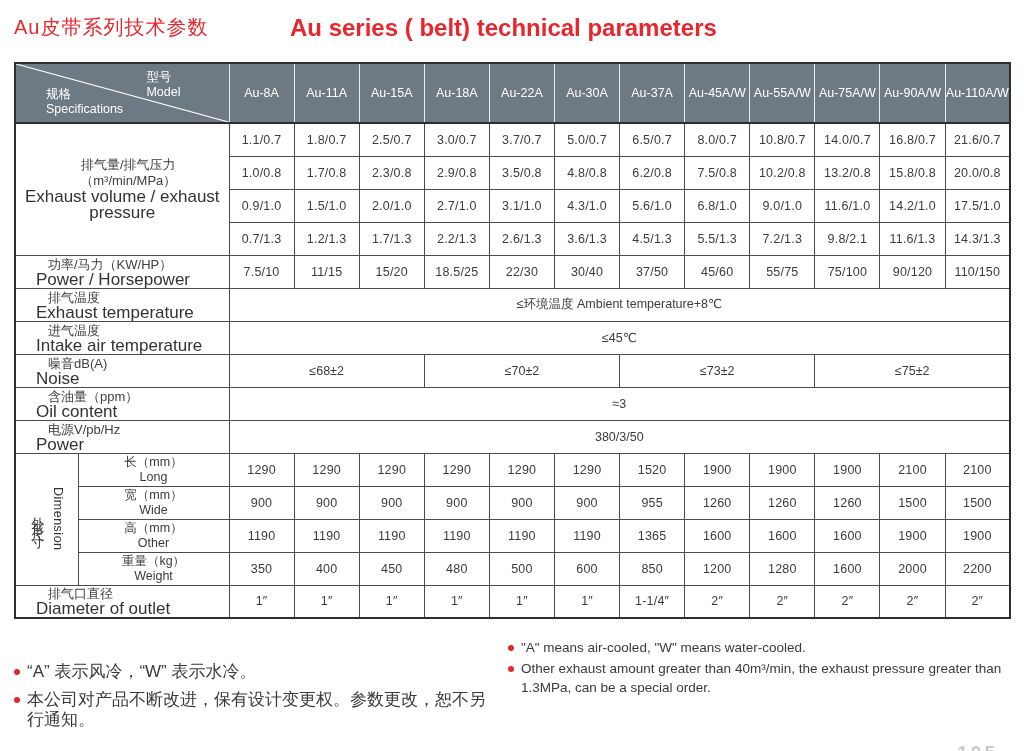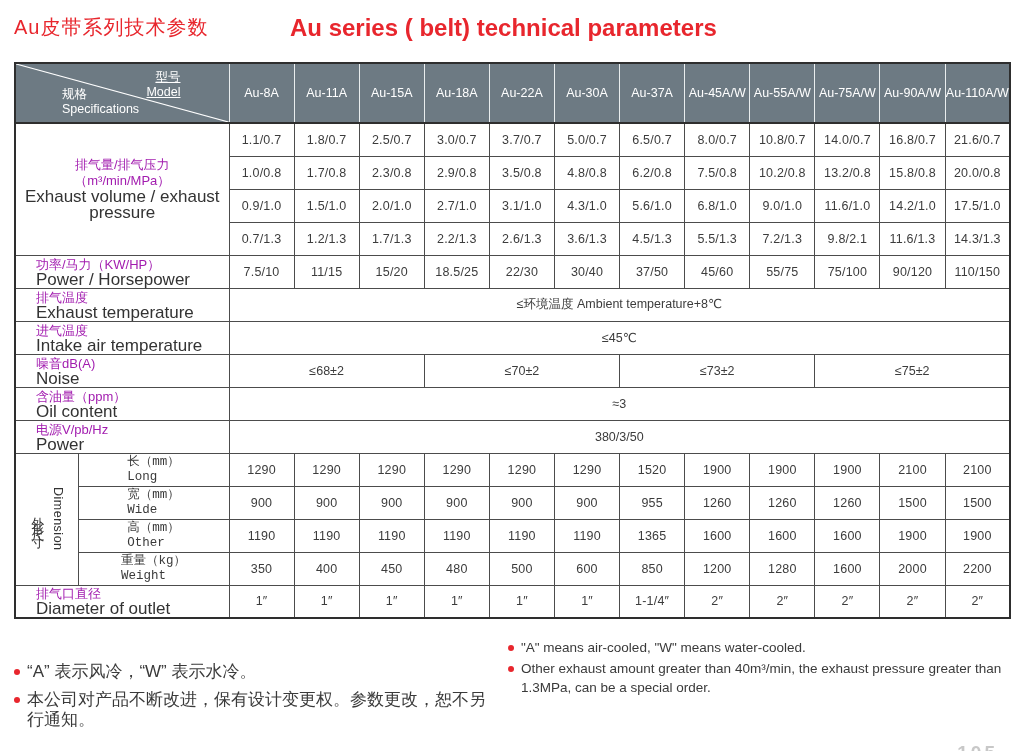--- a/index.html
+++ b/index.html
@@ -30,37 +30,37 @@
   table.spec td, table.spec th { border:1px solid #4c4c4c; }
   
   tr.head th {
     background:var(--header-bg,#6d7a83); color:#ffffff; font-weight:normal;
     height:60px; font-size:12.5px; text-align:center; vertical-align:middle;
     border-left:1px solid #e9edee; border-right:1px solid #e9edee;
     border-top:1px solid #2e2e2e; border-bottom:2px solid #2e2e2e;
   }
   th.corner { position:relative; border-left:1px solid #2e2e2e; padding:0; }
   th.corner svg { position:absolute; inset:0; width:100%; height:100%; }
-  .corner-model { position:absolute; top:6px;  right:48px;  text-align:right; line-height:15px;text-decoration:underline; }
-  .corner-spec  { position:absolute; bottom:5px; left:46px; text-align:left;  line-height:15px; }
+  .corner-model { position:absolute; top:6px;  right:48px;  text-align:left; line-height:15px; }
+  .corner-spec  { position:absolute; bottom:5px; left:30px; text-align:left;  line-height:15px; }
   
   tr.r { height:33px; }
   td.num { text-align:center; vertical-align:middle; color:#3c3c3c; letter-spacing:0.2px; }
   td.lab { vertical-align:middle; padding-left:20px; line-height:15px; }
-  td.lab .zh { font-size:13px; color:#a21caf; }
+  td.lab .zh { font-size:13px; color:#404040;margin-left:12px; }
   td.lab .en { font-size:17px; color:#333; }
   td.lab-center { text-align:center; vertical-align:middle; line-height:16px; padding-left:0; }
   td.span-val { text-align:center; vertical-align:middle; color:#3c3c3c; }
   
   td.dim-group { vertical-align:middle; text-align:center; padding:0; }
   .dim-wrap { display:flex; justify-content:center; align-items:center; gap:5px; }
   .v-zh { writing-mode:vertical-rl; text-orientation:upright; font-size:13px; letter-spacing:6px; color:#333; }
   .v-en { writing-mode:vertical-rl; font-size:12.5px; color:#333; letter-spacing:0.5px; }
   td.sub-lab { text-align:center; vertical-align:middle; }
-  td.sub-lab .blk { display:inline-block; text-align:left; line-height:15px;font-family:Liberation Mono, monospace; }
+  td.sub-lab .blk { display:inline-block; text-align:center; line-height:15px; }
   
   .notes { position:absolute; list-style:none; }
   .notes li { position:relative; padding-left:13px; color:#3a3a3a; }
   .notes li::before {
     content:""; position:absolute; left:0; top:7px; width:6px; height:6px;
     border-radius:50%; background:var(--accent-red,#e8262d);
   }
   .notes-zh { left:14px; top:662px; width:478px; font-size:17px; }
   .notes-zh li { line-height:20px; margin-bottom:8px; }
   .notes-en { left:508px; top:638px; width:506px; font-size:13.5px; }

